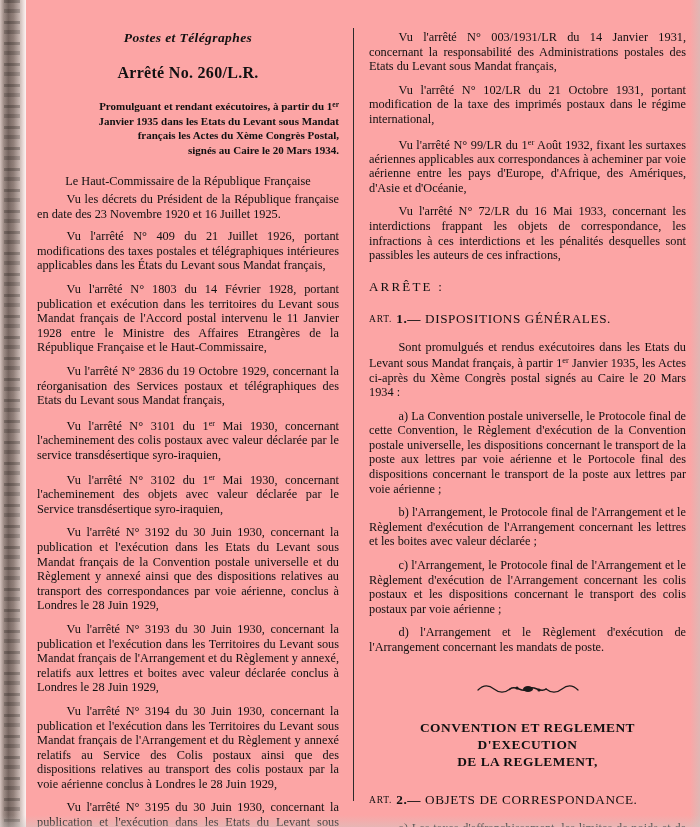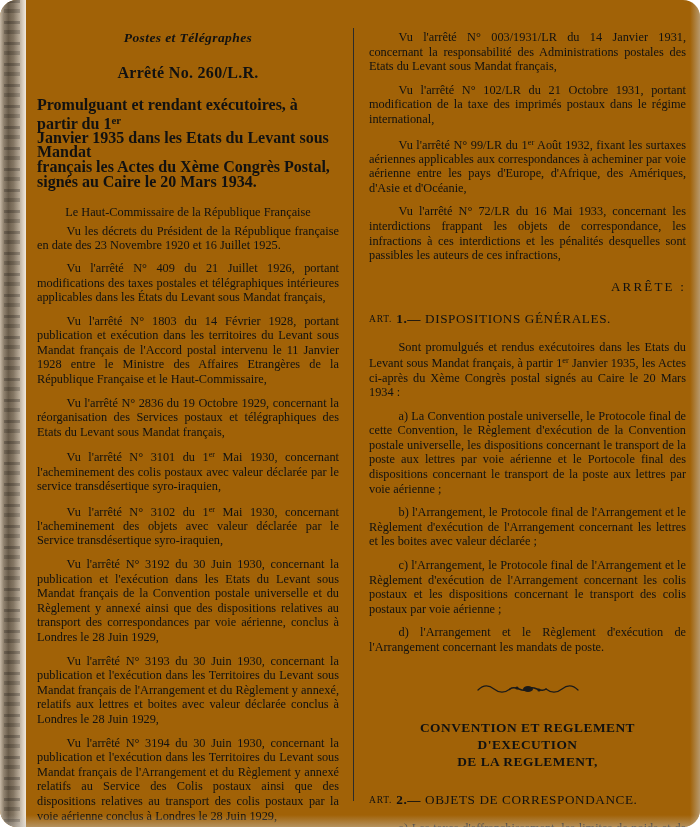--- a/index.html
+++ b/index.html
@@ -5,25 +5,24 @@
 <style>
   html, body {
     margin: 0;
     padding: 0;
     background: #ffffff;
   }
   .page {
     position: relative;
     width: 700px;
     height: 827px;
-    background: #a16207;
+    background: #fca5a5;
     overflow: hidden;
     font-family: "Liberation Serif", "DejaVu Serif", serif;
     color: #111111;
-    border-radius: 17px;
   }
 
   
   .gutter-shadow {
     position: absolute;
     left: 0; top: 0;
     width: 26px; height: 827px;
     background: linear-gradient(to right,
         #cfcac4 0%, #8f8982 14%, #5d5852 32%,
         #7e7871 52%, #bdb8b2 74%, #e8e6e3 90%, #ffffff 100%);
@@ -93,23 +92,23 @@
   }
   .doc-title {
     font-weight: bold;
     font-size: 16px;
     text-align: center;
     letter-spacing: .3px;
     margin: 0 0 16px 0;
   }
   .preamble {
     font-weight: bold;
-    font-size: 16px;
+    font-size: 11px;
     line-height: 14.6px;
-    text-align: left;
+    text-align: right;
     margin: 0 0 16px 0;
   }
   p.para {
     font-size: 12.3px;
     line-height: 14.6px;
     text-align: justify;
     text-indent: 2.4em;
     margin: 0 0 9px 0;
     hyphens: manual;
   }
@@ -118,21 +117,21 @@
   .center-line {
     font-size: 12.3px;
     line-height: 14.6px;
     text-align: center;
     margin: 0 0 4px 0;
   }
 
   .arrete-head {
     font-size: 13px;
     letter-spacing: 2.2px;
-    text-align: right;
+    text-align: left;
     margin: 16px 0 16px 0;
   }
   .art-head {
     font-size: 13.2px;
     text-align: left;
     letter-spacing: .6px;
     margin: 0 0 13px 0;
   }
   .art-head .art-label {
     font-size: 9.5px;

